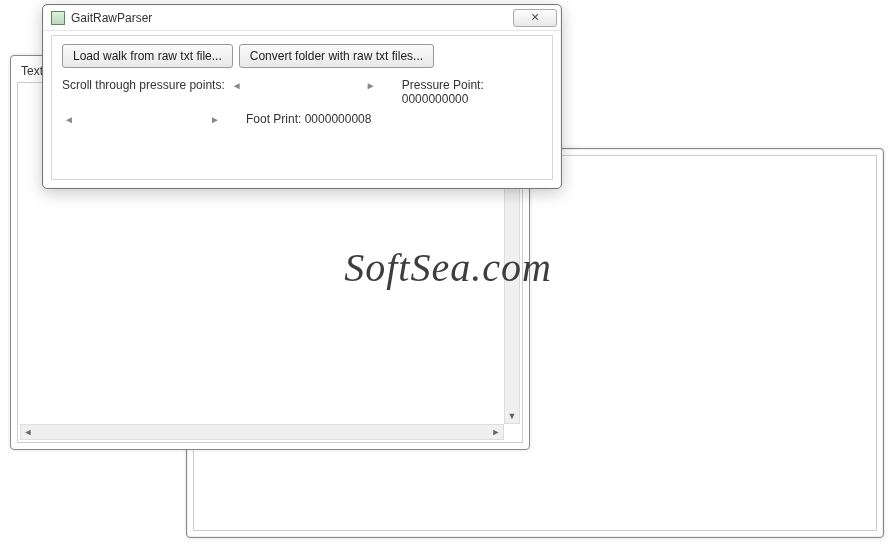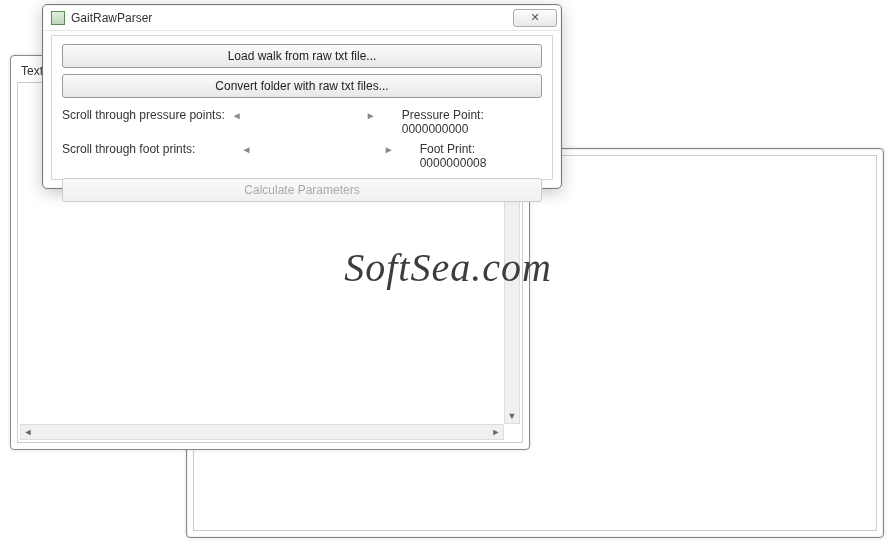--- a/index.html
+++ b/index.html
@@ -139,21 +139,21 @@
   .dialog-body {
     position: absolute;
     top: 30px;
     left: 8px;
     right: 8px;
     bottom: 8px;
     border: 1px solid #d8d8d8;
     padding: 8px 10px;
   }
 
-  .btn-row { display: flex; gap: 6px; margin-bottom: 10px; flex-direction: column; }
+  .btn-row { display: flex; gap: 6px; margin-bottom: 10px; }
   .win-btn {
     padding: 4px 10px;
     font-size: 12px;
     color: #222;
     background: linear-gradient(#fbfbfb,#e8e8e8);
     border: 1px solid #999;
     border-radius: 3px;
     cursor: pointer;
   }
   .win-btn.disabled {
@@ -237,27 +237,23 @@
     <div class="row">
       <span class="lbl">Scroll through pressure points:</span>
       <div class="mini-scroll">
         <span>◄</span>
         <span>►</span>
       </div>
       <span class="val">Pressure Point: 0000000000</span>
     </div>
 
     <div class="row">
-      <span class="lbl">Scroll through foot prints:</span>
       <div class="mini-scroll">
         <span>◄</span>
         <span>►</span>
       </div>
       <span class="val">Foot Print: 0000000008</span>
     </div>
 
-    <div class="btn-row" style="margin-top:8px;">
-      <button class="win-btn disabled" disabled="">Calculate Parameters</button>
-    </div>
   </div>
 </div>
 
 <div class="watermark">SoftSea.com</div>
 
 </body></html>

